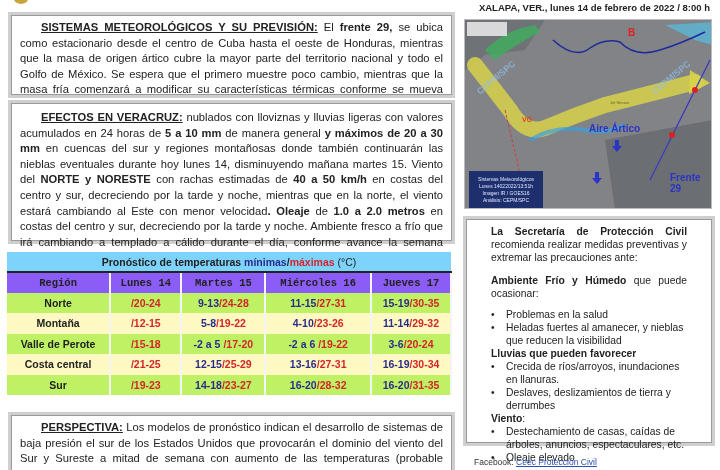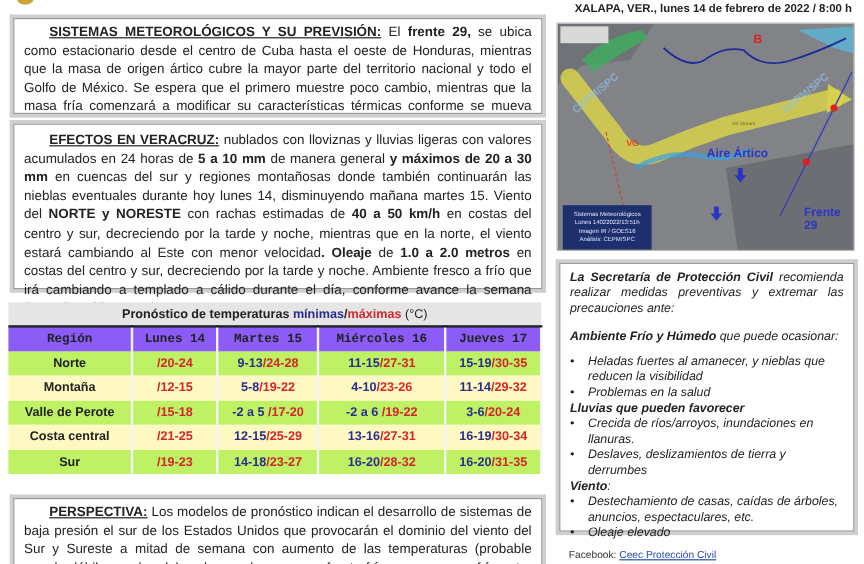--- a/index.html
+++ b/index.html
@@ -18,21 +18,21 @@
   .txt { font-size: 11.2px; line-height: 15.6px; text-align: justify; color: #222; }
   .txt b { font-weight: bold; }
   .txt u.h { font-weight: bold; text-decoration: underline; margin-left: 21px; }
 
   #p-sistemas { left: 8px; top: 12px; width: 447px; height: 86px; }
   #p-efectos { left: 8px; top: 100px; width: 447px; height: 144px; }
   #p-efectos .inner { padding-top: 6px; }
 
   
   .ttable { position: absolute; left: 7px; top: 252px; width: 445px; border-collapse: collapse; font-size: 10.5px; font-weight: bold; }
-  .ttable th.title { background: #e5e5e5; color: #222; height: 20px; font-size: 10.5px; border-bottom: 2px solid #222; text-align: center; }
+  .ttable th.title { background: #7dd3fc; color: #222; height: 20px; font-size: 10.5px; border-bottom: 2px solid #222; text-align: center; }
   .ttable td { height: 20.5px; text-align: center; border-right: 2px solid #f2f4f8; }
   .ttable tr.hdr td { background: #8b5cf6; color: #222; font-family: Liberation Mono, monospace; }
   .ttable tr.r-light td { background: #bef264; }
   .ttable tr.r-dark td { background: #fef9c3; }
   .min { color: #2b2b8c; }
   .max { color: #d4242c; }
   .reg { color: #222; }
 
   #p-perspectiva { left: 8px; top: 412px; width: 447px; height: 70px; }
 
@@ -40,21 +40,21 @@
   .map { position: absolute; left: 464px; top: 19px; width: 248px; height: 190px; background: #7d7f82; overflow: hidden; border: 1px solid #bbb; }
   .map svg { position: absolute; left: 0; top: 0; }
   .map-legend { position: absolute; left: 4px; top: 151px; width: 74px; height: 38px; background: #1e2f6e; color: #dfe6ff; font-size: 5px; line-height: 7px; text-align: center; padding-top: 5px; }
   .map-tag { position: absolute; left: 2px; top: 2px; width: 40px; height: 14px; background: #d9d9d9; font-size: 4px; line-height: 4.5px; color: #333; padding: 1px; }
   .map-label { position: absolute; font-size: 10px; font-weight: bold; color: #2a35c6; }
   .map-label.aire { left: 124px; top: 103px; }
   .map-label.frente { left: 205px; top: 152px; }
 
   
   #p-proteccion { left: 463px; top: 216px; width: 252px; height: 230px; }
-  #p-proteccion .inner { padding: 5px 8px; font-style: italic; }
+  #p-proteccion .inner { padding: 5px 24px; }
   .pc { font-size: 10.3px; line-height: 13px; color: #222; }
   .pc p { margin-bottom: 8px; text-align: justify; }
   .pc ul { list-style: none; }
   .pc li { position: relative; padding-left: 15px; margin-left: 0; }
   .pc li::before { content: "•"; position: absolute; left: 0; }
   .pc .sub-h { font-weight: bold; }
   .pc .lead { margin-top: 10px; margin-bottom: 8px; }
   .footer { position: absolute; left: 474px; top: 457px; font-size: 8.5px; color: #333; }
   .footer a { color: #2a4db0; text-decoration: underline; }
 </style>
@@ -174,22 +174,22 @@
     <div>Imagen IR / GOES16</div>
     <div>Análisis: CEPM/SPC</div>
   </div>
 </div>
 
 <div class="panel" id="p-proteccion">
   <div class="inner pc">
     <p><b>La Secretaría de Protección Civil</b><span> recomienda realizar medidas preventivas y extremar las precauciones ante:</span></p>
     <p class="lead"><b>Ambiente Frío y Húmedo</b><span> que puede ocasionar:</span></p>
     <ul>
+      <li>Problemas en la salud</li>
       <li>Heladas fuertes al amanecer, y nieblas que reducen la visibilidad</li>
-      <li>Problemas en la salud</li>
     </ul>
     <div class="sub-h">Lluvias que pueden favorecer</div>
     <ul>
       <li>Crecida de ríos/arroyos, inundaciones en llanuras.</li>
       <li>Deslaves, deslizamientos de tierra y derrumbes</li>
     </ul>
     <div><b>Viento</b><span>:</span></div>
     <ul>
       <li>Destechamiento de casas, caídas de árboles, anuncios, espectaculares, etc.</li>
       <li>Oleaje elevado</li>

